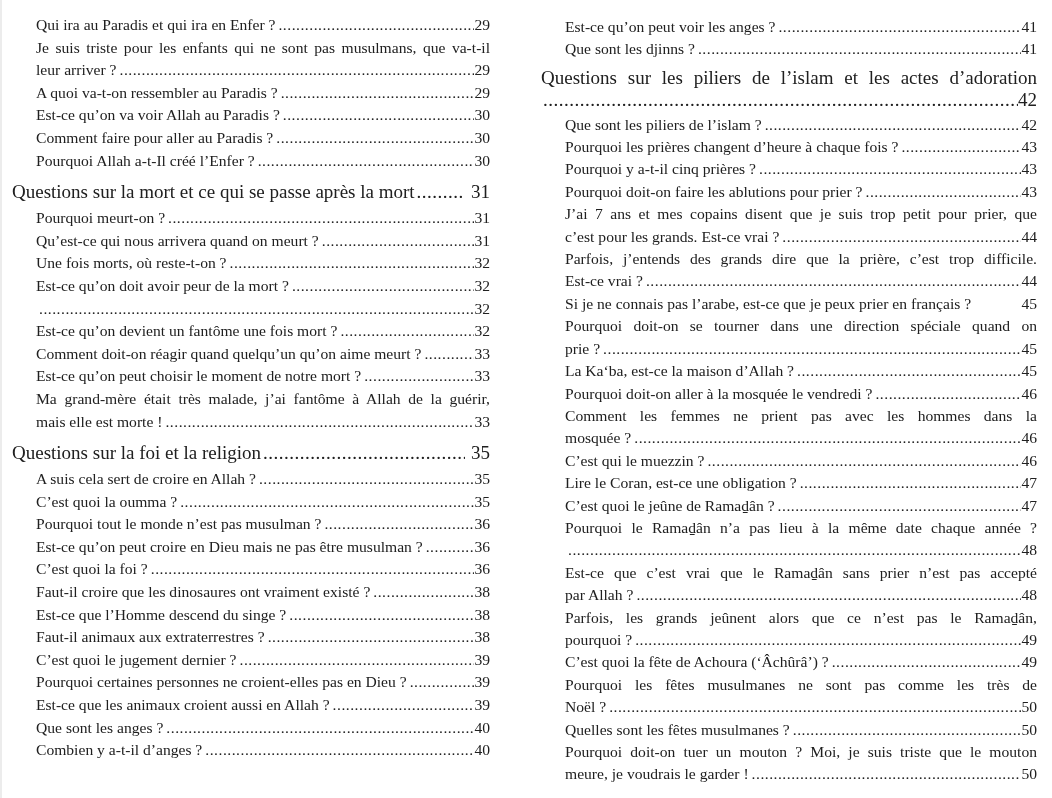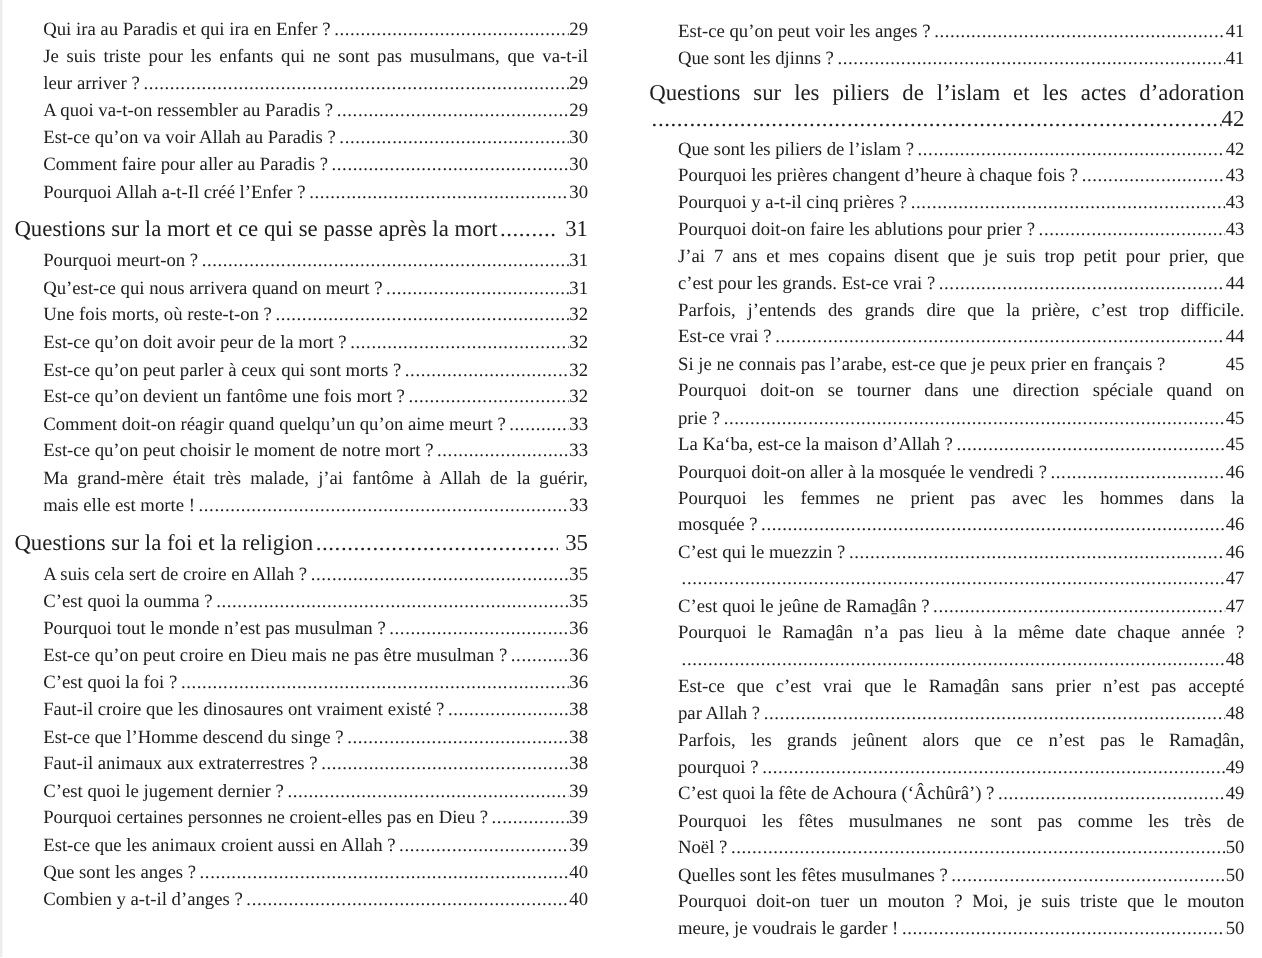--- a/index.html
+++ b/index.html
@@ -109,21 +109,20 @@
       </div>
       <div class="block entry">
         <div class="lastline">
           <span class="txt">Est-ce qu’on doit avoir peur de la mort ?</span>
           <span class="dots"></span>
           <span class="num">32</span>
         </div>
       </div>
       <div class="block entry">
         <div class="lastline">
-          <span class="txt">Est-ce qu’on peut parler à ceux qui sont morts ?</span>
           <span class="dots"></span>
           <span class="num">32</span>
         </div>
       </div>
       <div class="block entry">
         <div class="lastline">
           <span class="txt">Est-ce qu’on devient un fantôme une fois mort ?</span>
           <span class="dots"></span>
           <span class="num">32</span>
         </div>
@@ -339,36 +338,37 @@
         </div>
       </div>
       <div class="block entry">
         <div class="lastline">
           <span class="txt">Pourquoi doit-on aller à la mosquée le vendredi ?</span>
           <span class="dots"></span>
           <span class="num">46</span>
         </div>
       </div>
       <div class="block entry">
-        <div class="jline">Pourquoi les femmes ne prient pas avec les hommes dans la</div>
+        <div class="jline">Comment les femmes ne prient pas avec les hommes dans la</div>
         <div class="lastline">
           <span class="txt">mosquée ?</span>
           <span class="dots"></span>
           <span class="num">46</span>
         </div>
       </div>
       <div class="block entry">
         <div class="lastline">
           <span class="txt">C’est qui le muezzin ?</span>
           <span class="dots"></span>
           <span class="num">46</span>
         </div>
       </div>
       <div class="block entry">
         <div class="lastline">
+          <span class="txt">Lire le Coran, est-ce une obligation ?</span>
           <span class="dots"></span>
           <span class="num">47</span>
         </div>
       </div>
       <div class="block entry">
         <div class="lastline">
           <span class="txt">C’est quoi le jeûne de Ramaḏân ?</span>
           <span class="dots"></span>
           <span class="num">47</span>
         </div>

